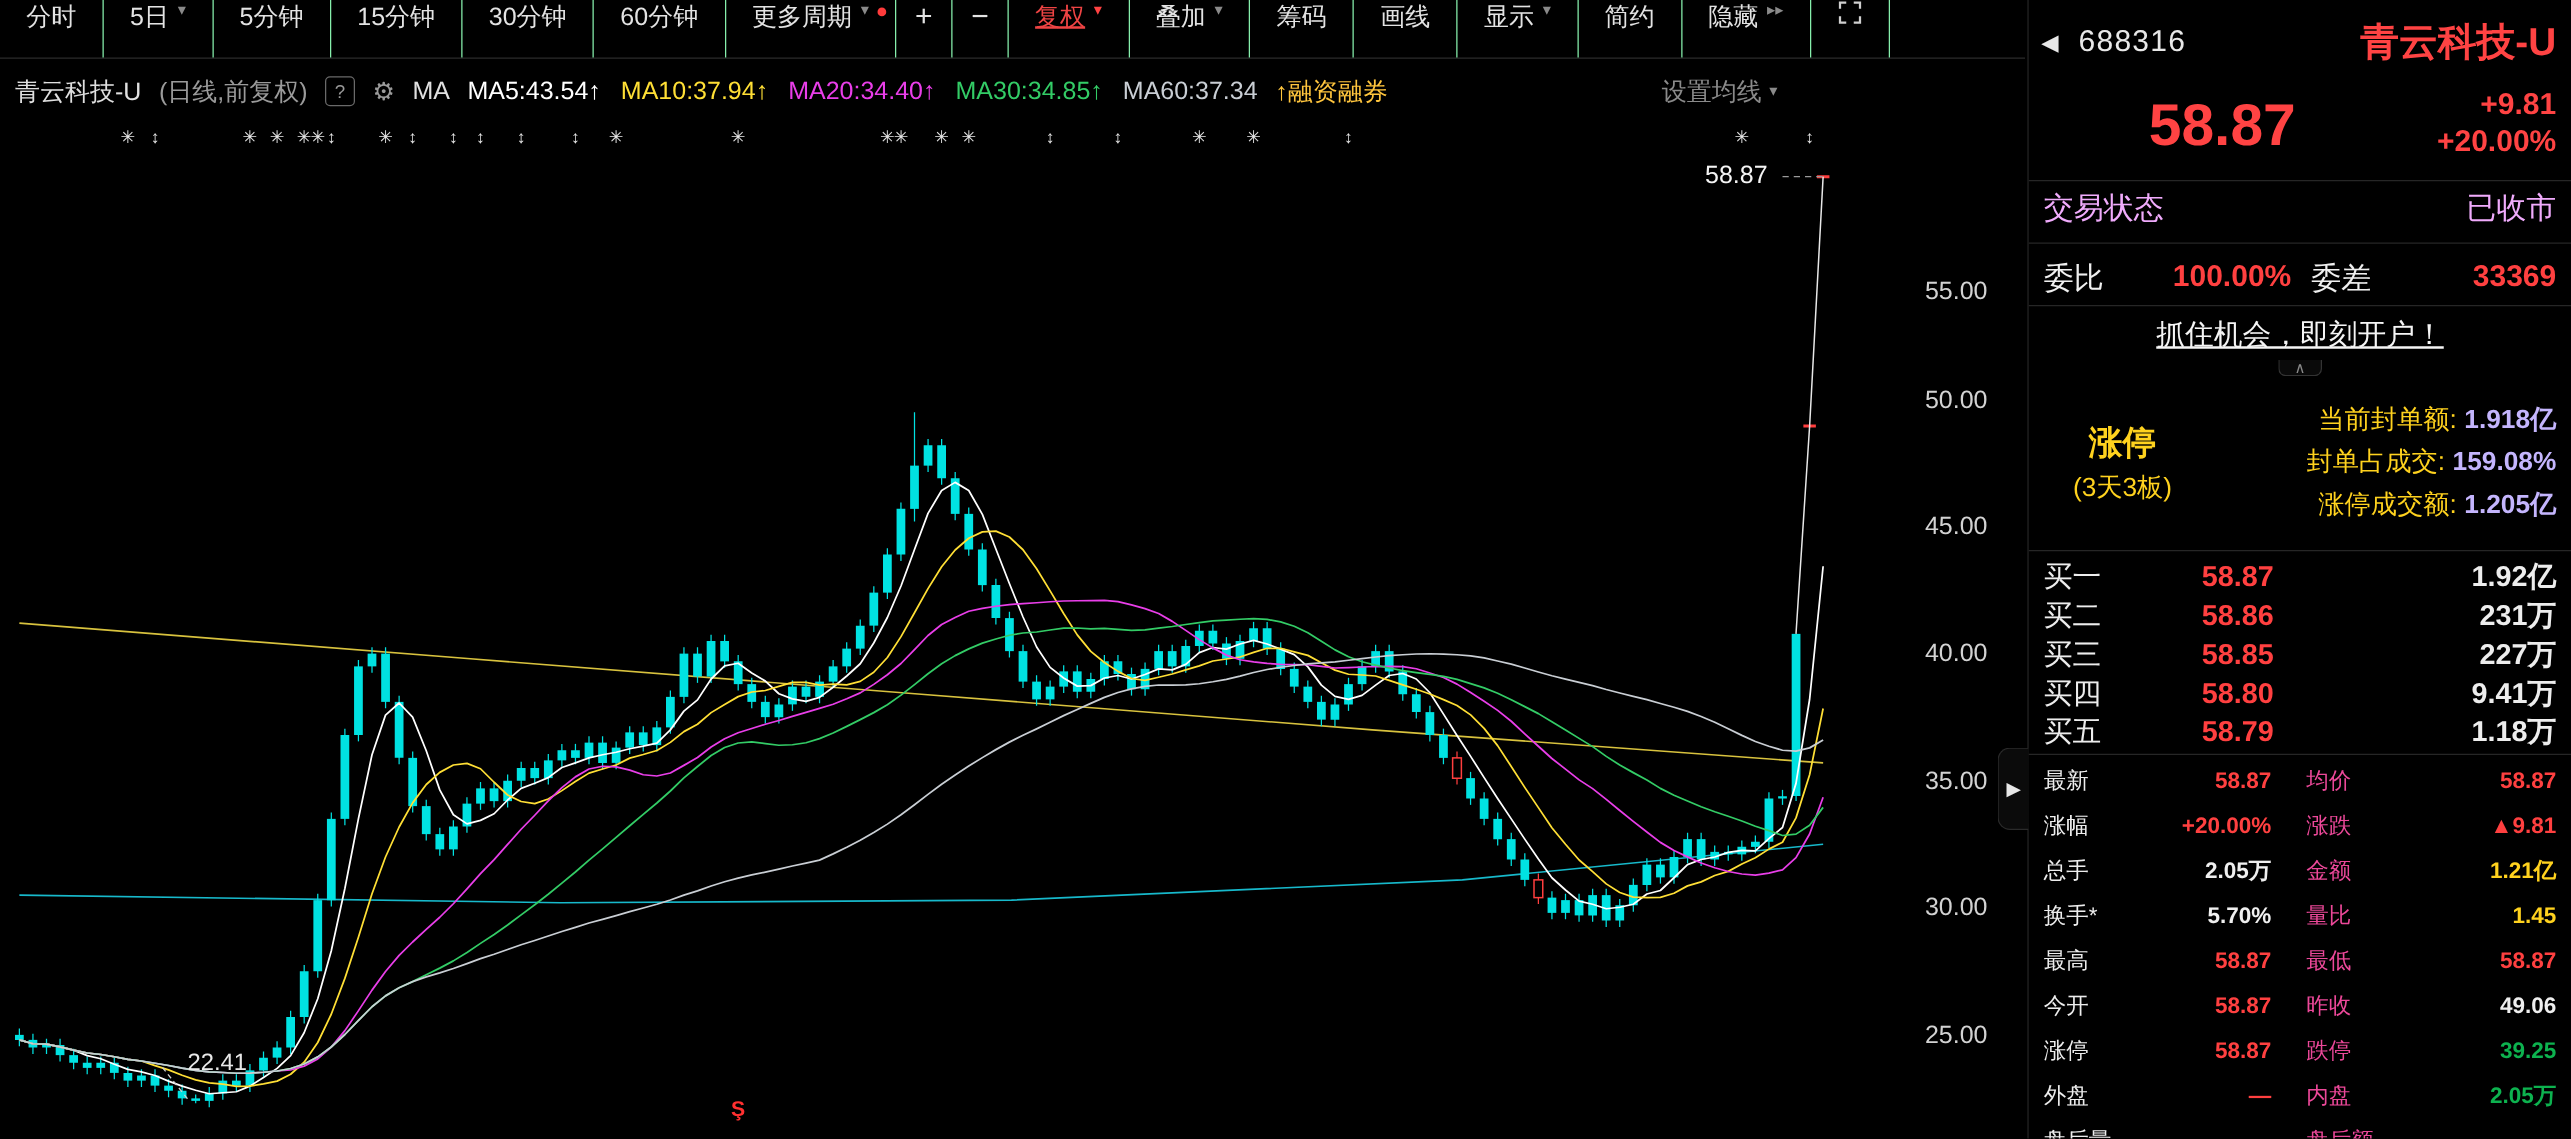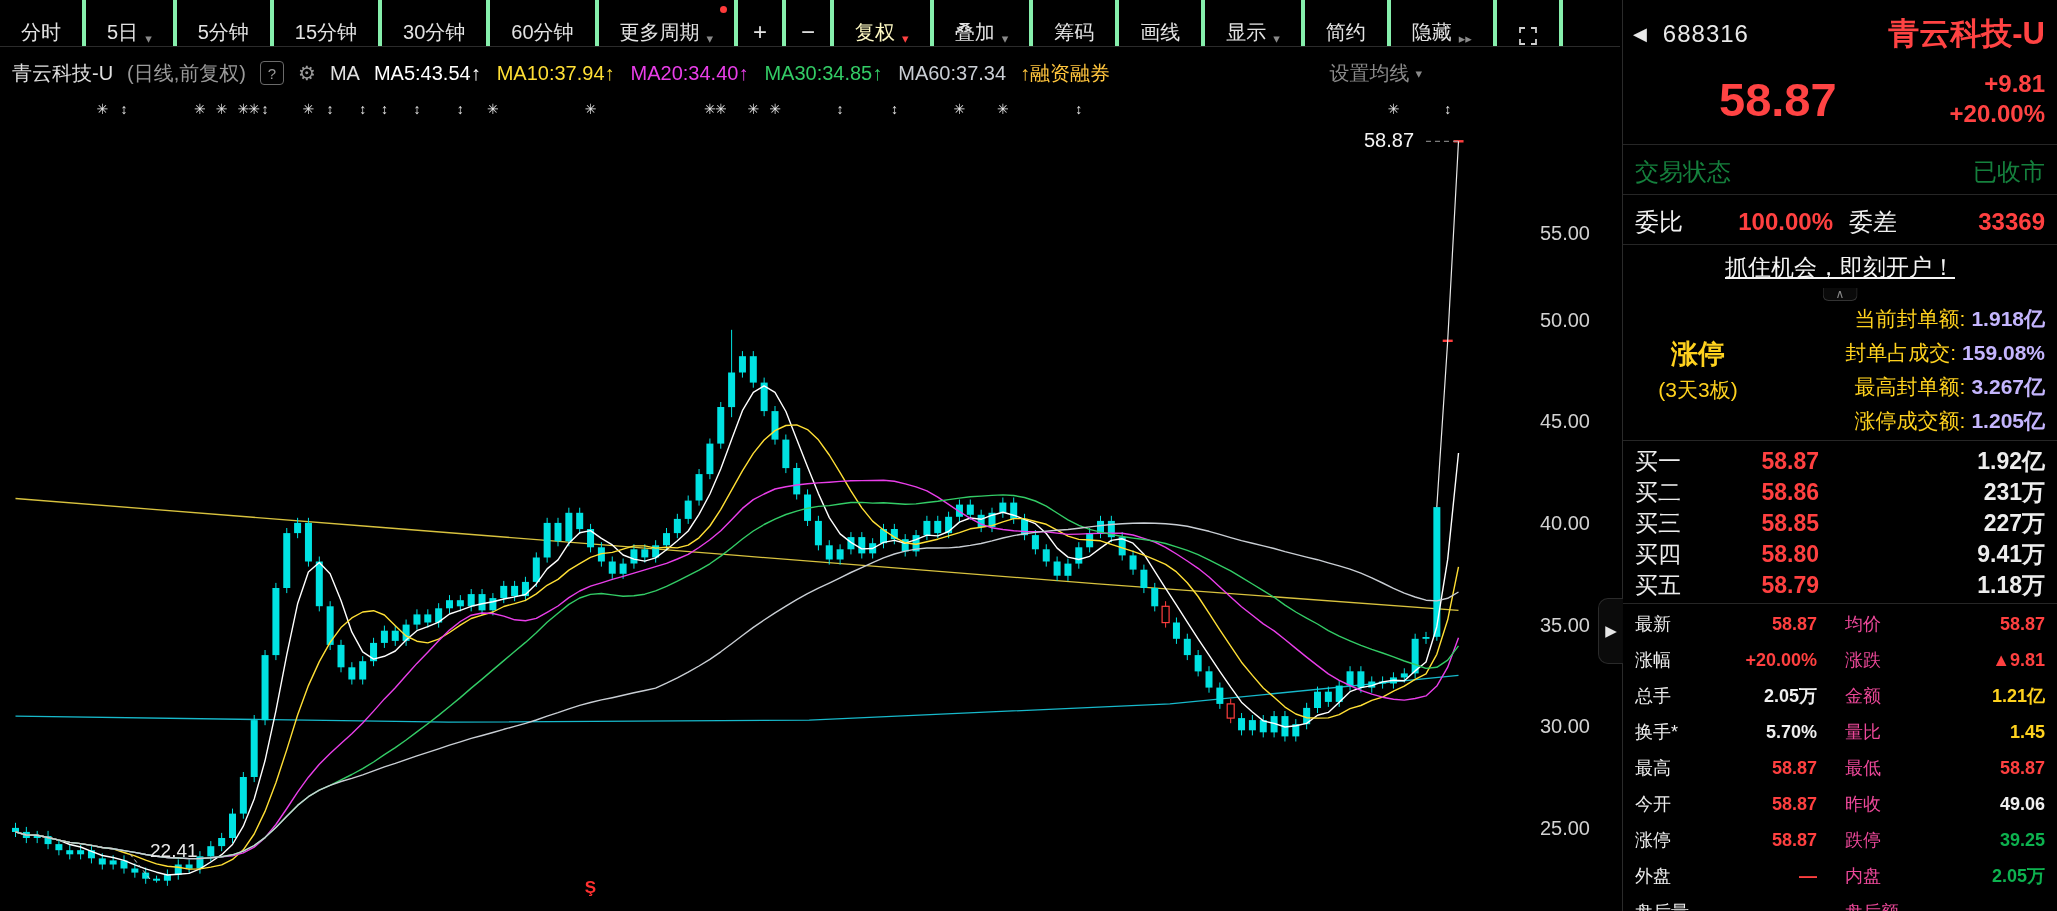--- a/index.html
+++ b/index.html
@@ -3,22 +3,22 @@
 <meta charset="utf-8">
 <title>青云科技-U</title>
 <style>
   html,body{margin:0;padding:0;background:#000;}
   .app{position:relative;width:2057px;height:911px;background:#000;overflow:hidden;
        font-family:"Liberation Sans","DejaVu Sans",sans-serif;color:#ddd;}
 
   
   .toolbar{position:absolute;left:0;top:0;width:1620px;height:46px;display:flex;
            border-bottom:1px solid #2b2b2b;align-items:stretch;background:#000;}
-  .tb{display:flex;align-items:flex-end;justify-content:center;padding:0 21px;
-      border-right:4px solid #86efac;font-size:20px;color:#e3e3e3;position:relative;cursor:pointer;white-space:nowrap;}
+  .tb{display:flex;align-items:flex-start;justify-content:center;padding:0 21px;
+      border-right:1px solid #86efac;font-size:20px;color:#e3e3e3;position:relative;cursor:pointer;white-space:nowrap;}
   .tb.narrow{padding:0 15px;font-size:24px;}
   .tb .caret{color:#8a8a8a;font-size:13px;margin-left:7px;}
   .tb .dot{position:absolute;top:6px;right:7px;width:7px;height:7px;border-radius:50%;background:#ff3b3b;}
 
   
   .legend{position:absolute;left:12px;top:58px;width:1580px;height:30px;display:flex;
           align-items:center;gap:14px;font-size:20px;white-space:nowrap;}
   .lg-sym{color:#e0e0e0;} .lg-mode{color:#9a9a9a;}
   .q-icon{width:22px;height:22px;border:1px solid #6a6a6a;border-radius:4px;color:#9a9a9a;
           font-size:15px;display:flex;align-items:center;justify-content:center;}
@@ -42,22 +42,22 @@
   
   .panel{position:absolute;left:1623px;top:0;width:434px;height:911px;background:#000;}
   .p-hr{position:absolute;left:0;right:0;height:1px;background:#262626;}
   .p-header{position:absolute;top:12px;left:10px;right:12px;height:44px;display:flex;align-items:center;}
   .back{color:#e8e8e8;font-size:18px;cursor:pointer;}
   .p-code{color:#e8e8e8;font-size:24px;margin-left:16px;letter-spacing:1px;}
   .p-name{margin-left:auto;font-size:31px;font-weight:700;color:#ff4343;}
   .p-price-row{position:absolute;top:60px;left:10px;right:12px;height:78px;display:flex;align-items:center;}
   .p-price{font-size:47px;font-weight:700;color:#ff4343;margin-left:86px;}
   .p-change{margin-left:auto;text-align:right;font-size:24px;font-weight:700;color:#ff4343;line-height:30px;}
-  .p-status{position:absolute;top:150px;left:0;right:0;height:44px;display:flex;align-items:center;
-            justify-content:space-between;padding:0 12px;font-size:24px;color:#15803d;}
+  .p-status{position:absolute;top:150px;left:0;right:0;height:44px;display:flex;
+            justify-content:space-between;padding:0 12px;font-size:24px;color:#f0abfc;}
   .p-weibi{position:absolute;top:200px;left:0;right:0;height:44px;display:flex;align-items:center;
            padding:0 12px;font-size:24px;color:#efefef;}
   .w-v1{width:150px;text-align:right;font-weight:700;}
   .w-l2{margin-left:16px;}
   .w-v2{flex:1;text-align:right;font-weight:700;}
   .p-promo{position:absolute;top:246px;left:0;right:0;height:42px;display:flex;align-items:center;justify-content:center;}
   .p-promo a{color:#f5f5f5;font-size:23px;text-decoration:underline;cursor:pointer;}
   .promo-caret{position:absolute;top:288px;left:50%;transform:translateX(-50%);color:#8a8a8a;font-size:12px;
                border:1px solid #333;border-top:none;border-radius:0 0 6px 6px;padding:0 12px;line-height:12px;background:#0a0a0a;}
   .limit-block{position:absolute;top:300px;left:0;right:12px;height:140px;display:flex;}
@@ -111,21 +111,21 @@
         <span class="caret">▾</span>
         <i class="dot"></i>
       </div>
       <div class="tb narrow">
         <span>+</span>
       </div>
       <div class="tb narrow">
         <span>−</span>
       </div>
       <div class="tb">
-        <span style="color: #fef9c3;">复权</span>
+        <span style="color: #ef4444; text-decoration: underline;">复权</span>
         <span class="caret" style="color: rgb(255, 66, 66);">▾</span>
       </div>
       <div class="tb">
         <span>叠加</span>
         <span class="caret">▾</span>
       </div>
       <div class="tb">
         <span>筹码</span>
       </div>
       <div class="tb">
@@ -524,21 +524,20 @@
     </div>
     <span class="promo-caret">∧</span>
     <div class="limit-block">
       <div class="limit-title">
         <span class="t1">涨停</span>
         <span class="t2">(3天3板)</span>
       </div>
       <div class="limit-lines">
           <div class="limit-line"><span class="ll">当前封单额:</span><span class="lv">1.918亿</span></div>
           <div class="limit-line"><span class="ll">封单占成交:</span><span class="lv">159.08%</span></div>
-          <div class="limit-line"><span class="ll">最高封单额:</span><span class="lv">3.267亿</span></div>
           <div class="limit-line"><span class="ll">涨停成交额:</span><span class="lv">1.205亿</span></div>
         </div>
     </div>
     <div class="p-hr" style="top:440px"></div>
     <div class="bids">
         <div class="bid-row">
           <span class="bid-label">买一</span>
           <span class="bid-price c-red">58.87</span>
           <span class="bid-vol">1.92亿</span>
         </div>

